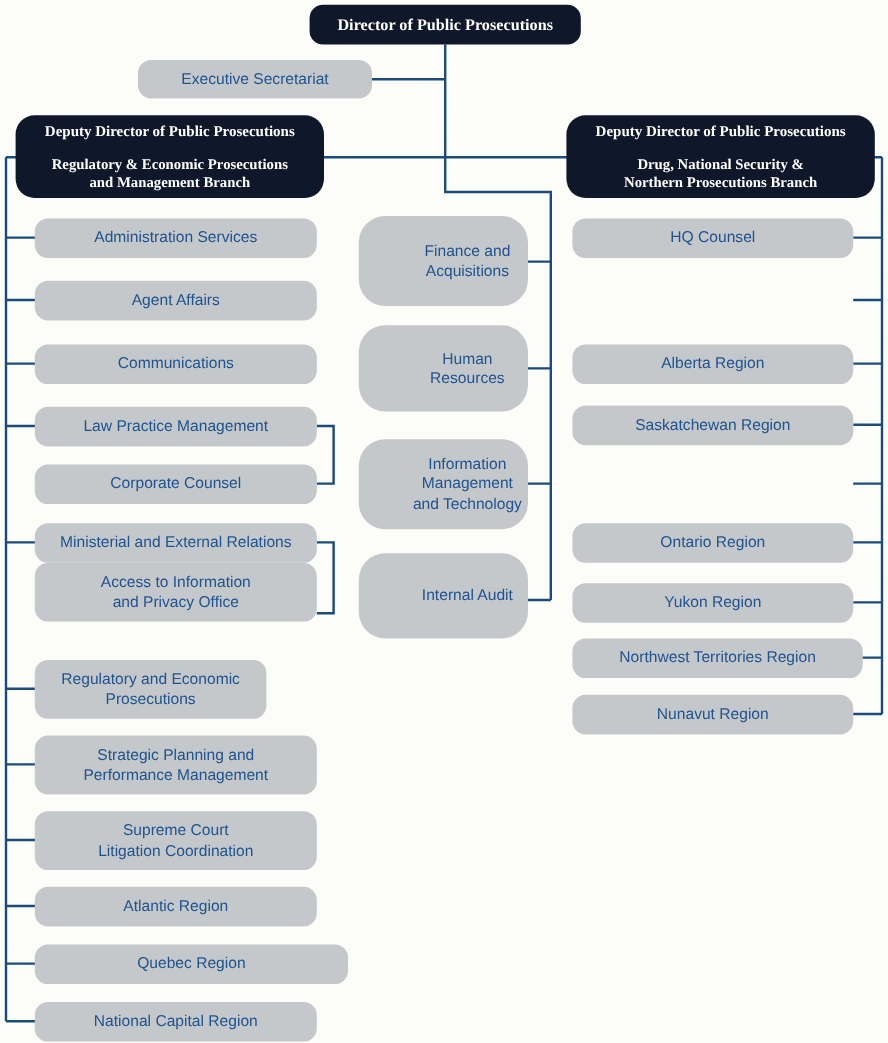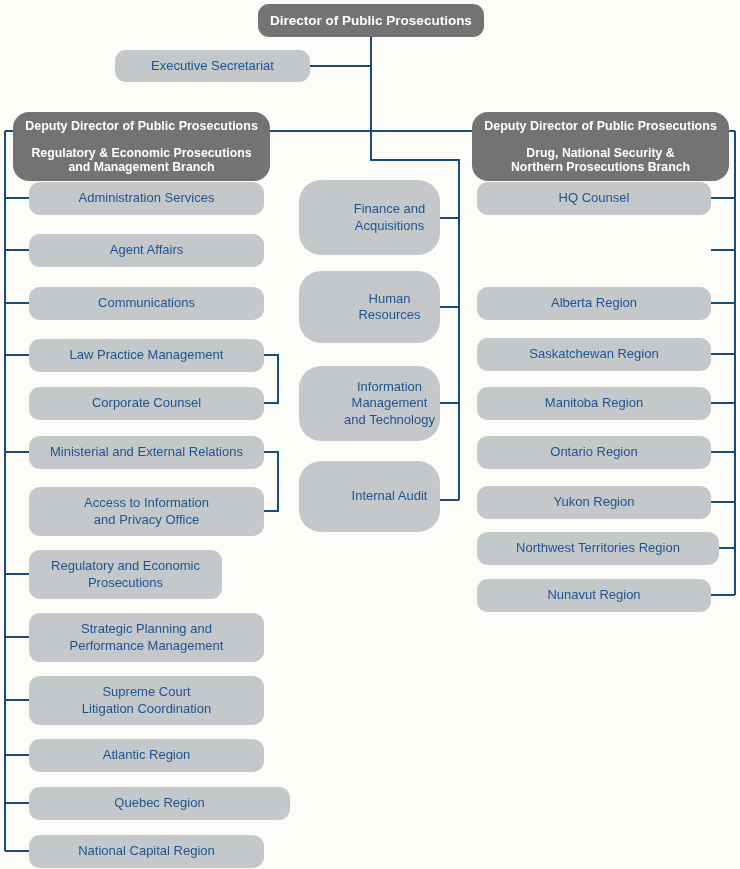--- a/index.html
+++ b/index.html
@@ -16,26 +16,26 @@
     position:absolute;z-index:1;
     display:flex;align-items:center;justify-content:center;
     text-align:center;box-sizing:border-box;
   }
   .gray{
     background:#c5c8cb;color:#1e538f;
     border-radius:11px;font-size:13px;line-height:1.25;
   }
   .mid{border-radius:22px;padding-left:40px;}
   .blue{
-    background:#737373;color:#ffffff;
-    border-radius:11px;font-weight:bold;
+    background:#0f172a;color:#ffffff;
+    border-radius:11px;font-weight:bold;font-family:Liberation Serif, serif;
   }
   .deputy{
     border-radius:16px;flex-direction:column;
-    gap:13px;padding:6px 8px;margin-top:16px;
+    gap:13px;padding:6px 8px;
   }
   .dep-title{font-size:12.5px;white-space:nowrap;}
   .dep-sub{font-size:12.3px;line-height:1.18;}
   .director-label{font-size:13.5px;}
   .pre{white-space:pre-line;}
 </style>
 </head>
 <body>
 
 <div id="stage">
@@ -96,21 +96,21 @@
   </div>
   <div class="box gray" style="left:29px;top:339px;width:235px;height:33px">
     <span class="pre">Law Practice Management</span>
   </div>
   <div class="box gray" style="left:29px;top:387px;width:235px;height:33px">
     <span class="pre">Corporate Counsel</span>
   </div>
   <div class="box gray" style="left:29px;top:436px;width:235px;height:33px">
     <span class="pre">Ministerial and External Relations</span>
   </div>
-  <div class="box gray" style="left:29px;top:487px;width:235px;height:49px">
+  <div class="box gray" style="left:29px;top:469px;width:235px;height:49px">
     <span class="pre">Access to Information
 and Privacy Office</span>
   </div>
   <div class="box gray" style="left:29px;top:550px;width:193px;height:49px">
     <span class="pre">Regulatory and Economic
 Prosecutions</span>
   </div>
   <div class="box gray" style="left:29px;top:613px;width:235px;height:49px">
     <span class="pre">Strategic Planning and
 Performance Management</span>
@@ -148,23 +148,20 @@
 
   <div class="box gray" style="left:477px;top:182px;width:234px;height:33px">
     <span class="pre">HQ Counsel</span>
   </div>
   <div class="box gray" style="left:477px;top:287px;width:234px;height:33px">
     <span class="pre">Alberta Region</span>
   </div>
   <div class="box gray" style="left:477px;top:338px;width:234px;height:33px">
     <span class="pre">Saskatchewan Region</span>
   </div>
-  <div class="box gray" style="left:477px;top:387px;width:234px;height:33px">
-    <span class="pre">Manitoba Region</span>
-  </div>
   <div class="box gray" style="left:477px;top:436px;width:234px;height:33px">
     <span class="pre">Ontario Region</span>
   </div>
   <div class="box gray" style="left:477px;top:486px;width:234px;height:33px">
     <span class="pre">Yukon Region</span>
   </div>
   <div class="box gray" style="left:477px;top:532px;width:242px;height:33px">
     <span class="pre">Northwest Territories Region</span>
   </div>
   <div class="box gray" style="left:477px;top:579px;width:234px;height:33px">

